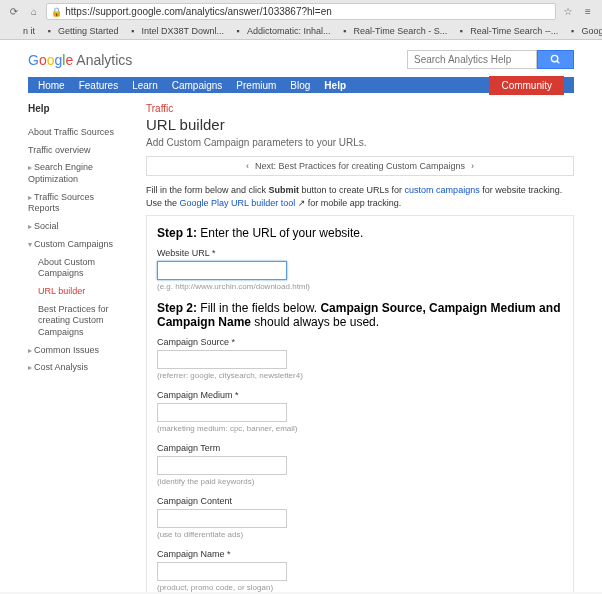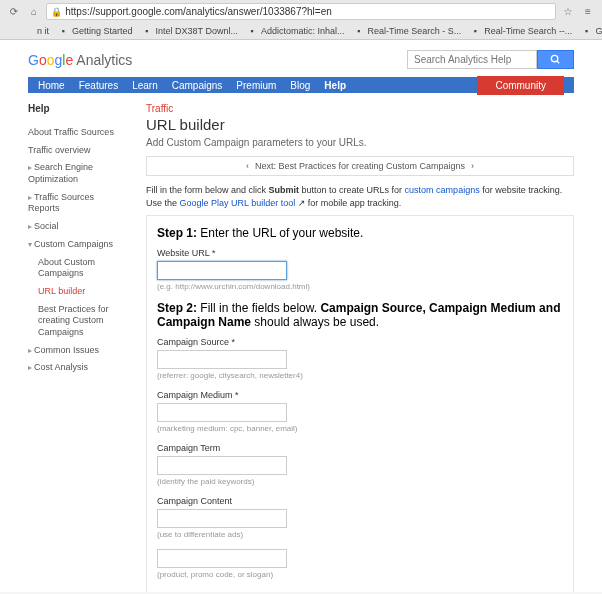--- a/index.html
+++ b/index.html
@@ -2,36 +2,36 @@
 <html><head>
 <meta charset="utf-8">
 <style>
 * { margin: 0; padding: 0; box-sizing: border-box; }
 body { font-family: Arial, sans-serif; font-size: 10px; background: #f5f5f5; width: 602px; height: 594px; overflow: hidden; }
 .browser-chrome { background: #e8e8e8; border-bottom: 1px solid #ccc; }
 .toolbar { display: flex; align-items: center; padding: 3px 6px; gap: 4px; }
 .nav-btn { width: 16px; height: 16px; display: flex; align-items: center; justify-content: center; color: #666; cursor: pointer; }
 .url-bar { flex: 1; display: flex; align-items: center; background: #fff; border: 1px solid #ccc; border-radius: 2px; padding: 2px 4px; font-size: 10px; color: #333; }
 .lock-icon { color: #4CAF50; margin-right: 3px; font-size: 9px; }
-.bookmarks { display: flex; align-items: flex-end; padding: 2px 22px; gap: 8px; font-size: 9px; color: #444; overflow: hidden; }
+.bookmarks { display: flex; align-items: flex-end; padding: 2px 8px; gap: 8px; font-size: 9px; color: #444; overflow: hidden; }
 .bm-item { display: flex; align-items: center; gap: 3px; white-space: nowrap; cursor: pointer; }
 .bm-icon { width: 12px; height: 12px; display: inline-flex; align-items: center; justify-content: center; font-size: 9px; }
 .page { background: #fff; height: calc(594px - 42px); overflow: hidden; padding: 0 28px; }
 .header { display: flex; justify-content: space-between; align-items: center; padding: 10px 0 8px; }
 .logo { font-size: 14px; }
 .logo .g1 { color: #4285F4; } .logo .g2 { color: #EA4335; } .logo .g3 { color: #FBBC04; } .logo .g4 { color: #4285F4; } .logo .g5 { color: #34A853; } .logo .g6 { color: #EA4335; }
 .logo .ana { color: #666; font-weight: normal; }
 .search-box { display: flex; }
 .search-input { border: 1px solid #ccc; padding: 3px 6px; font-size: 10px; width: 130px; }
 .search-btn { background: #4d90fe; border: 1px solid #3079ed; padding: 3px 12px; cursor: pointer; display: flex; align-items: center; }
 .nav { background: #3871c8; display: flex; justify-content: space-between; align-items: center; padding: 0 10px; height: 16px; }
 .nav-links { display: flex; gap: 14px; }
 .nav-links span { color: #fff; font-size: 10px; cursor: pointer; }
 .nav-links .active { font-weight: bold; }
-.community-btn { background: #d73a30; color: #fff; padding: 4px 18px; font-size: 10px; cursor: pointer; margin-left: 44px; }
+.community-btn { background: #d73a30; color: #fff; padding: 4px 12px; font-size: 10px; cursor: pointer; margin-left: 44px; }
 .content { display: flex; gap: 18px; padding-top: 10px; }
 .sidebar { width: 100px; flex-shrink: 0; }
 .sidebar h4 { font-size: 10px; color: #333; margin-bottom: 10px; font-weight: bold; }
 .side-item { font-size: 9px; color: #555; padding: 3px 0; cursor: pointer; line-height: 1.3; }
 .side-item.sub { padding-left: 10px; }
 .side-item.selected { color: #d73a30; }
 .side-item .caret { color: #999; margin-right: 2px; font-size: 8px; }
 .main { flex: 1; }
 .crumb { color: #d73a30; font-size: 10px; margin-bottom: 2px; }
 .main h1 { font-size: 15px; font-weight: normal; color: #333; margin-bottom: 4px; }
@@ -154,20 +154,20 @@
         <div class="step"><strong>Step 1:</strong><span> Enter the URL of your website.</span></div>
         <div id="field-0">
             <div class="field"><label>Website URL *</label><input class="hl" style=""><div class="hint">(e.g. http://www.urchin.com/download.html)</div></div>
           </div>
         <div class="step"><strong>Step 2:</strong><span> Fill in the fields below. </span><strong>Campaign Source, Campaign Medium and Campaign Name</strong><span> should always be used.</span></div>
         <div id="fields-rest">
             <div class="field"><label>Campaign Source *</label><input style=""><div class="hint">(referrer: google, citysearch, newsletter4)</div></div>
             <div class="field"><label>Campaign Medium *</label><input style=""><div class="hint">(marketing medium: cpc, banner, email)</div></div>
             <div class="field"><label>Campaign Term</label><input style=""><div class="hint">(identify the paid keywords)</div></div>
             <div class="field"><label>Campaign Content</label><input style=""><div class="hint">(use to differentiate ads)</div></div>
-            <div class="field"><input style=""><div class="hint">(product, promo code, or slogan)</div></div>
+            <div class="field"><label>Campaign Name *</label><input style=""><div class="hint">(product, promo code, or slogan)</div></div>
           </div>
 
       </div>
 
     </div>
   </div>
 </div>
 
 </body></html>

